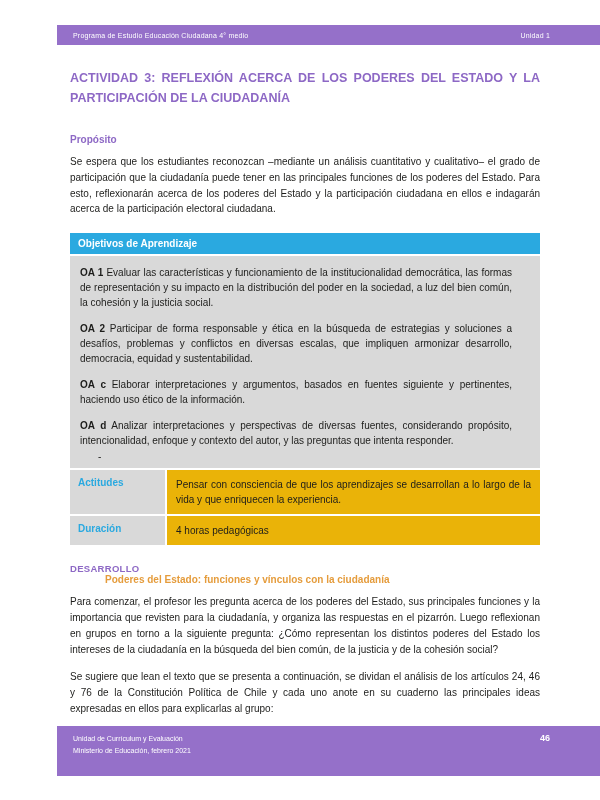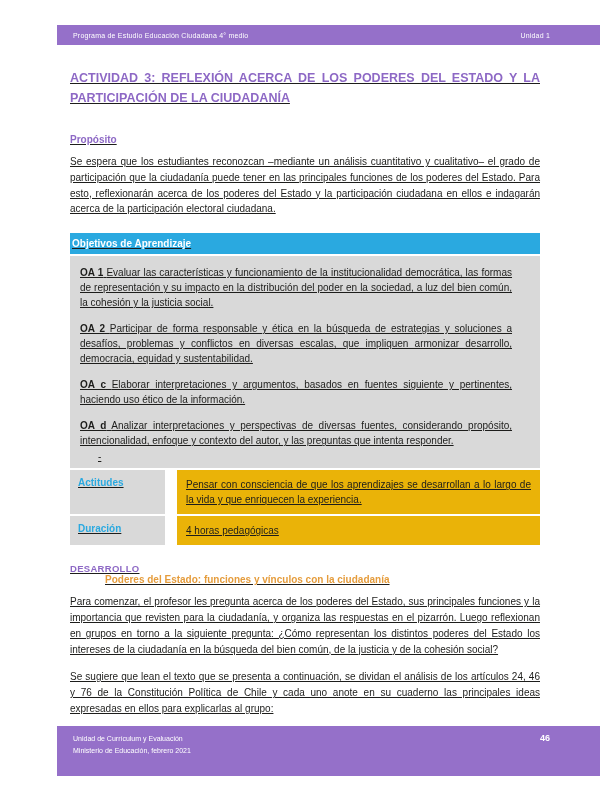--- a/index.html
+++ b/index.html
@@ -33,21 +33,20 @@
     letter-spacing: 0.2px;
   }
 
   
   .content {
     position: absolute;
     top: 45px;
     left: 0;
     right: 0;
     padding: 23px 60px 0 70px;
-    text-decoration: underline;
   }
 
   .title {
     color: #8d68c5;
     font-size: 12.5px;
     font-weight: bold;
     line-height: 1.6;
     text-align: justify;
     text-transform: uppercase;
   }
@@ -67,21 +66,21 @@
   }
 
   
   .oa-table { margin-top: 16px; }
 
   .oa-header {
     background: #2aa9e0;
     color: #ffffff;
     font-size: 10px;
     font-weight: bold;
-    padding: 5px 2px;
+    padding: 5px 8px;
   }
 
   .oa-body {
     background: #d9d9d9;
     margin-top: 2px;
     padding: 9px 28px 4px 10px;
   }
   .oa-item {
     font-size: 10px;
     line-height: 1.5;
@@ -91,21 +90,21 @@
   .oa-label { font-weight: bold; }
   .oa-dash {
     font-size: 10px;
     padding-left: 18px;
     line-height: 1;
     margin-bottom: 2px;
   }
 
   .oa-row {
     display: flex;
-    gap: 12px;
+    gap: 2px;
     margin-top: 2px;
   }
   .oa-row-label {
     width: 95px;
     flex: 0 0 95px;
     background: #d9d9d9;
     color: #2aa9e0;
     font-size: 10px;
     font-weight: bold;
     padding: 7px 8px;

